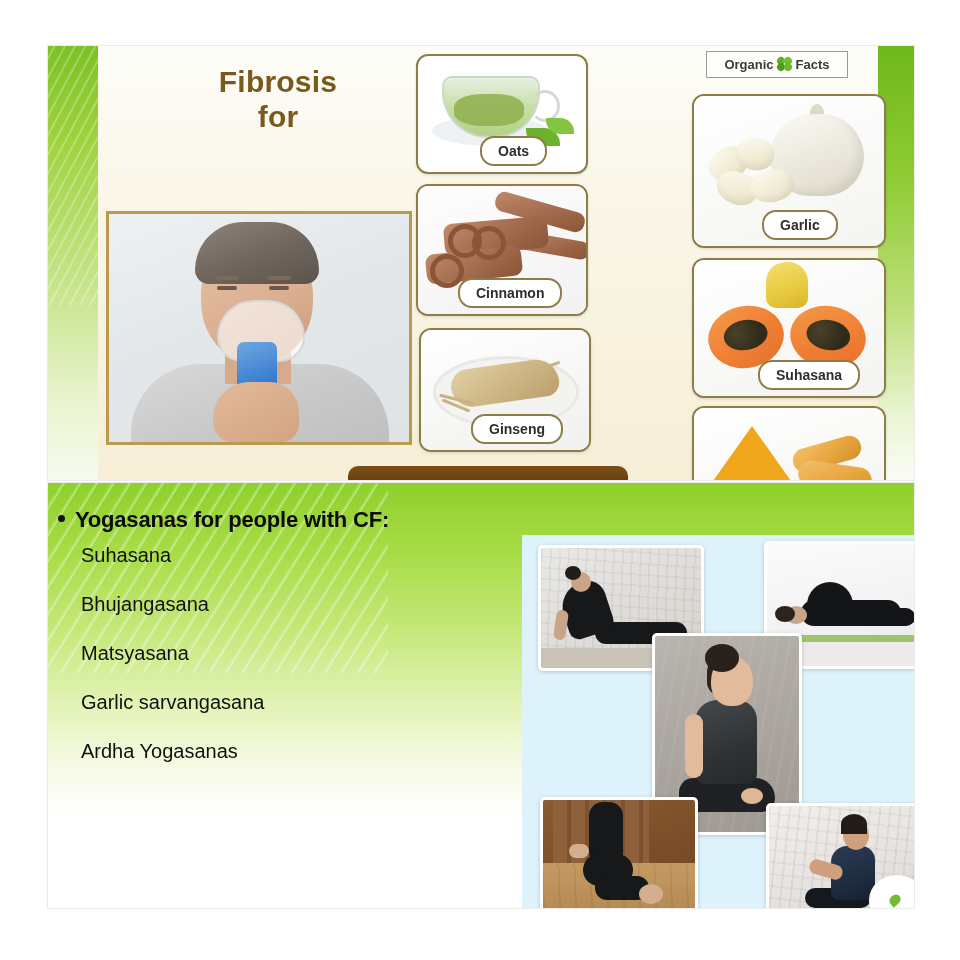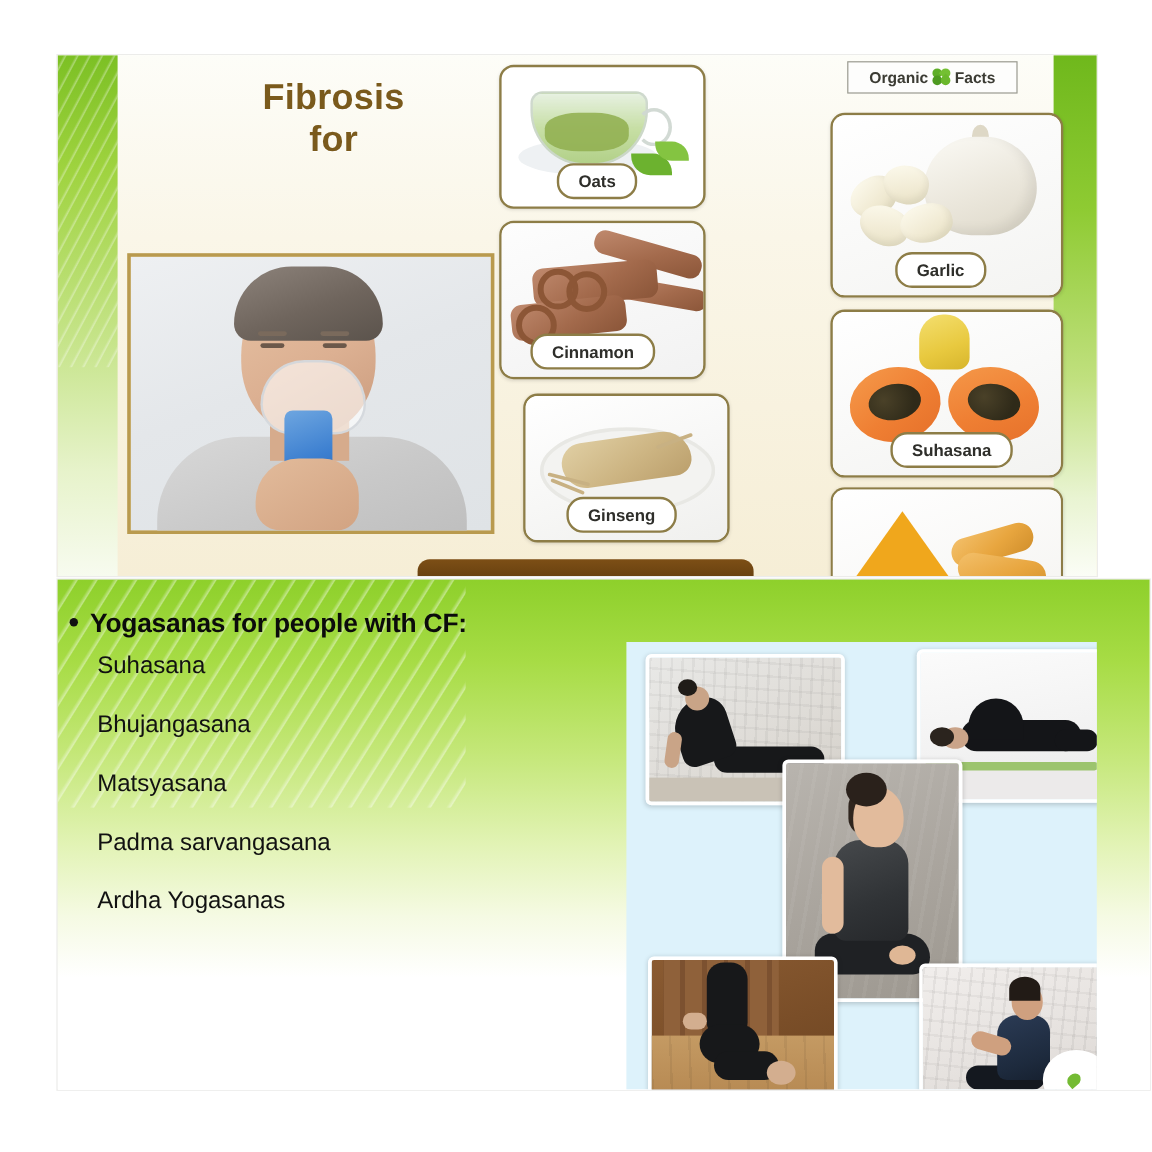--- a/index.html
+++ b/index.html
@@ -183,20 +183,21 @@
     border-radius: 14px;
     background: #ffffff;
     display: flex;
     align-items: center;
     justify-content: center;
     font-size: 14px;
     font-weight: bold;
     color: #2e2e2a;
     padding: 0 16px;
     white-space: nowrap;
+    margin-left: 16px;
   }
 
   
   #card-oats { left: 368px; top: 8px; width: 168px; height: 116px; }
   .tea-saucer { position:absolute; left:14px; top:60px; width:116px; height:30px; border-radius:50%; background:#eef1f3;}
   .tea-cup {
     position:absolute; left:24px; top:20px; width:94px; height:58px;
     border-radius: 10px 10px 46px 46px;
     background: linear-gradient(to bottom, rgba(226,238,220,.85) 0%, rgba(196,221,160,.95) 50%, rgba(174,206,130,.95) 100%);
     border: 2px solid rgba(205,215,205,.9);
@@ -213,21 +214,21 @@
   .cin-1 { left: 8px; top: 64px; width: 96px; height: 30px; transform: rotate(-6deg); }
   .cin-2 { left: 26px; top: 34px; width: 104px; height: 32px; transform: rotate(-5deg); }
   .cin-3 { left: 76px; top: 16px; width: 92px; height: 20px; transform: rotate(16deg); }
   .cin-4 { left: 92px; top: 50px; width: 80px; height: 18px; transform: rotate(10deg); }
   .cin-curl { position:absolute; width:24px; height:24px; border-radius:50%; border:5px solid #8c5636; }
   .cin-curl.a { left: 30px; top: 38px; }
   .cin-curl.b { left: 54px; top: 40px; }
   .cin-curl.c { left: 12px; top: 68px; }
 
   
-  #card-ginseng { left: 388px; top: 282px; width: 168px; height: 120px; }
+  #card-ginseng { left: 371px; top: 282px; width: 168px; height: 120px; }
   .gin-bg { position:absolute; inset:0; background:linear-gradient(160deg,#ffffff 0%,#f0f0ee 100%);}
   .gin-plate { position:absolute; left:12px; top:26px; width:146px; height:72px; border-radius:50%; background:#f3f3f1; box-shadow: inset 0 0 0 3px #e8e8e4;}
   .gin-root { position:absolute; left:30px; top:34px; width:108px; height:38px; border-radius: 22px 30px 18px 26px; background: linear-gradient(150deg,#e0cfa4 0%,#cdb583 55%,#bb9f6c 100%); transform: rotate(-8deg); }
   .gin-fiber { position:absolute; background:#c8b183; height:3px; border-radius:2px; }
   .gin-fiber.f1 { left: 18px; top: 68px; width: 36px; transform: rotate(14deg);}
   .gin-fiber.f2 { left: 20px; top: 74px; width: 30px; transform: rotate(22deg);}
   .gin-fiber.f3 { left: 108px; top: 36px; width: 32px; transform: rotate(-20deg);}
 
   
   #card-garlic { left: 644px; top: 48px; width: 190px; height: 150px; }
@@ -279,21 +280,20 @@
       linear-gradient(to bottom,
         #8ed02b 0%,
         #a7dc45 16%,
         #c4e778 34%,
         #e2f3b5 52%,
         #f5fae3 66%,
         #ffffff 78%,
         #ffffff 100%);
     overflow: hidden;
     box-shadow: 0 0 0 1px rgba(205,205,200,.4);
-    padding-left: 44px;
   }
   .s2-swoosh {
     position: absolute;
     left: 0; top: 0;
     width: 340px; height: 190px;
     background: repeating-linear-gradient(
       -58deg,
       rgba(255,255,255,0) 0px,
       rgba(255,255,255,0) 10px,
       rgba(255,255,255,.42) 11px,
@@ -546,21 +546,21 @@
 
     <div class="bullet-row">
       <span class="bullet-dot"></span>
       <span class="bullet-title">Yogasanas for people with CF:</span>
     </div>
 
     <ul class="asana-list">
       <li>Suhasana</li>
       <li>Bhujangasana</li>
       <li>Matsyasana</li>
-      <li>Padma sarvangasana</li>
+      <li>Garlic sarvangasana</li>
       <li>Ardha Yogasanas</li>
     </ul>
 
     <div class="collage">
 
       <div class="yphoto" id="y-cobra">
         <div class="cb-wall"></div>
         <div class="cb-floor"></div>
         <div class="cb-legs"></div>
         <div class="cb-torso"></div>

